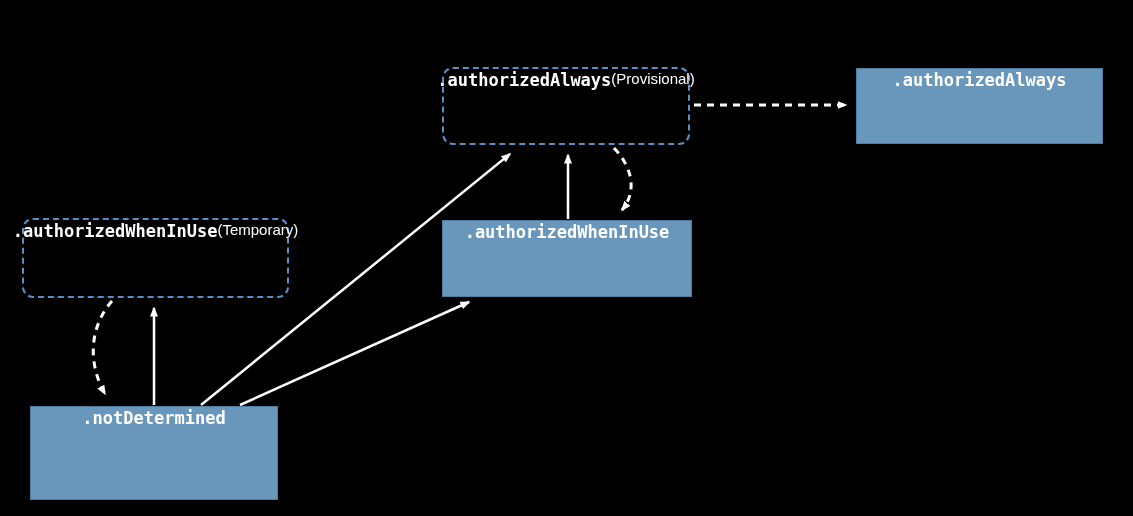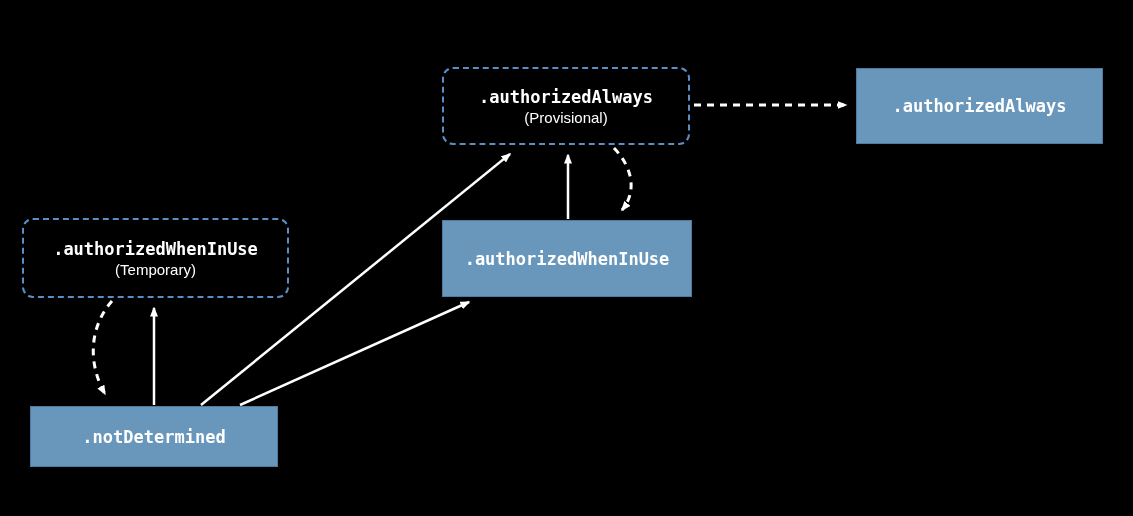--- a/index.html
+++ b/index.html
@@ -19,22 +19,22 @@
     position: absolute;
     left: 0;
     top: 0;
     width: 1133px;
     height: 516px;
   }
   .node {
     position: absolute;
     box-sizing: border-box;
     display: flex;
-    flex-direction: column;
-    align-items: center;
+    flex-direction: row;
+    align-items: flex-start;
     justify-content: center;
     text-align: center;
     color: #ffffff;
   }
   .node.solid {
     background: #6897bb;
     border: 1px solid #4d7ca3;
   }
   .node.dashed {
     background: #000000;
@@ -51,21 +51,21 @@
   .node-sublabel {
     font-family: "Liberation Sans", sans-serif;
     font-weight: 400;
     font-size: 15px;
     line-height: 19px;
     white-space: nowrap;
   }
   .node-sublabel:empty { display: none; }
 
   
-  #node-not-determined            { left: 30px;  top: 406px; width: 248px; height: 61px; }
+  #node-not-determined            { left: 30px;  top: 406px; width: 248px; height: 94px; }
   #node-when-in-use-temporary     { left: 22px;  top: 218px; width: 267px; height: 80px; }
   #node-when-in-use               { left: 442px; top: 220px; width: 250px; height: 77px; }
   #node-always-provisional        { left: 442px; top: 67px;  width: 248px; height: 78px; }
   #node-always                    { left: 856px; top: 68px;  width: 247px; height: 76px; }
 </style>
 </head>
 <body>
 
 <div id="stage">
 

